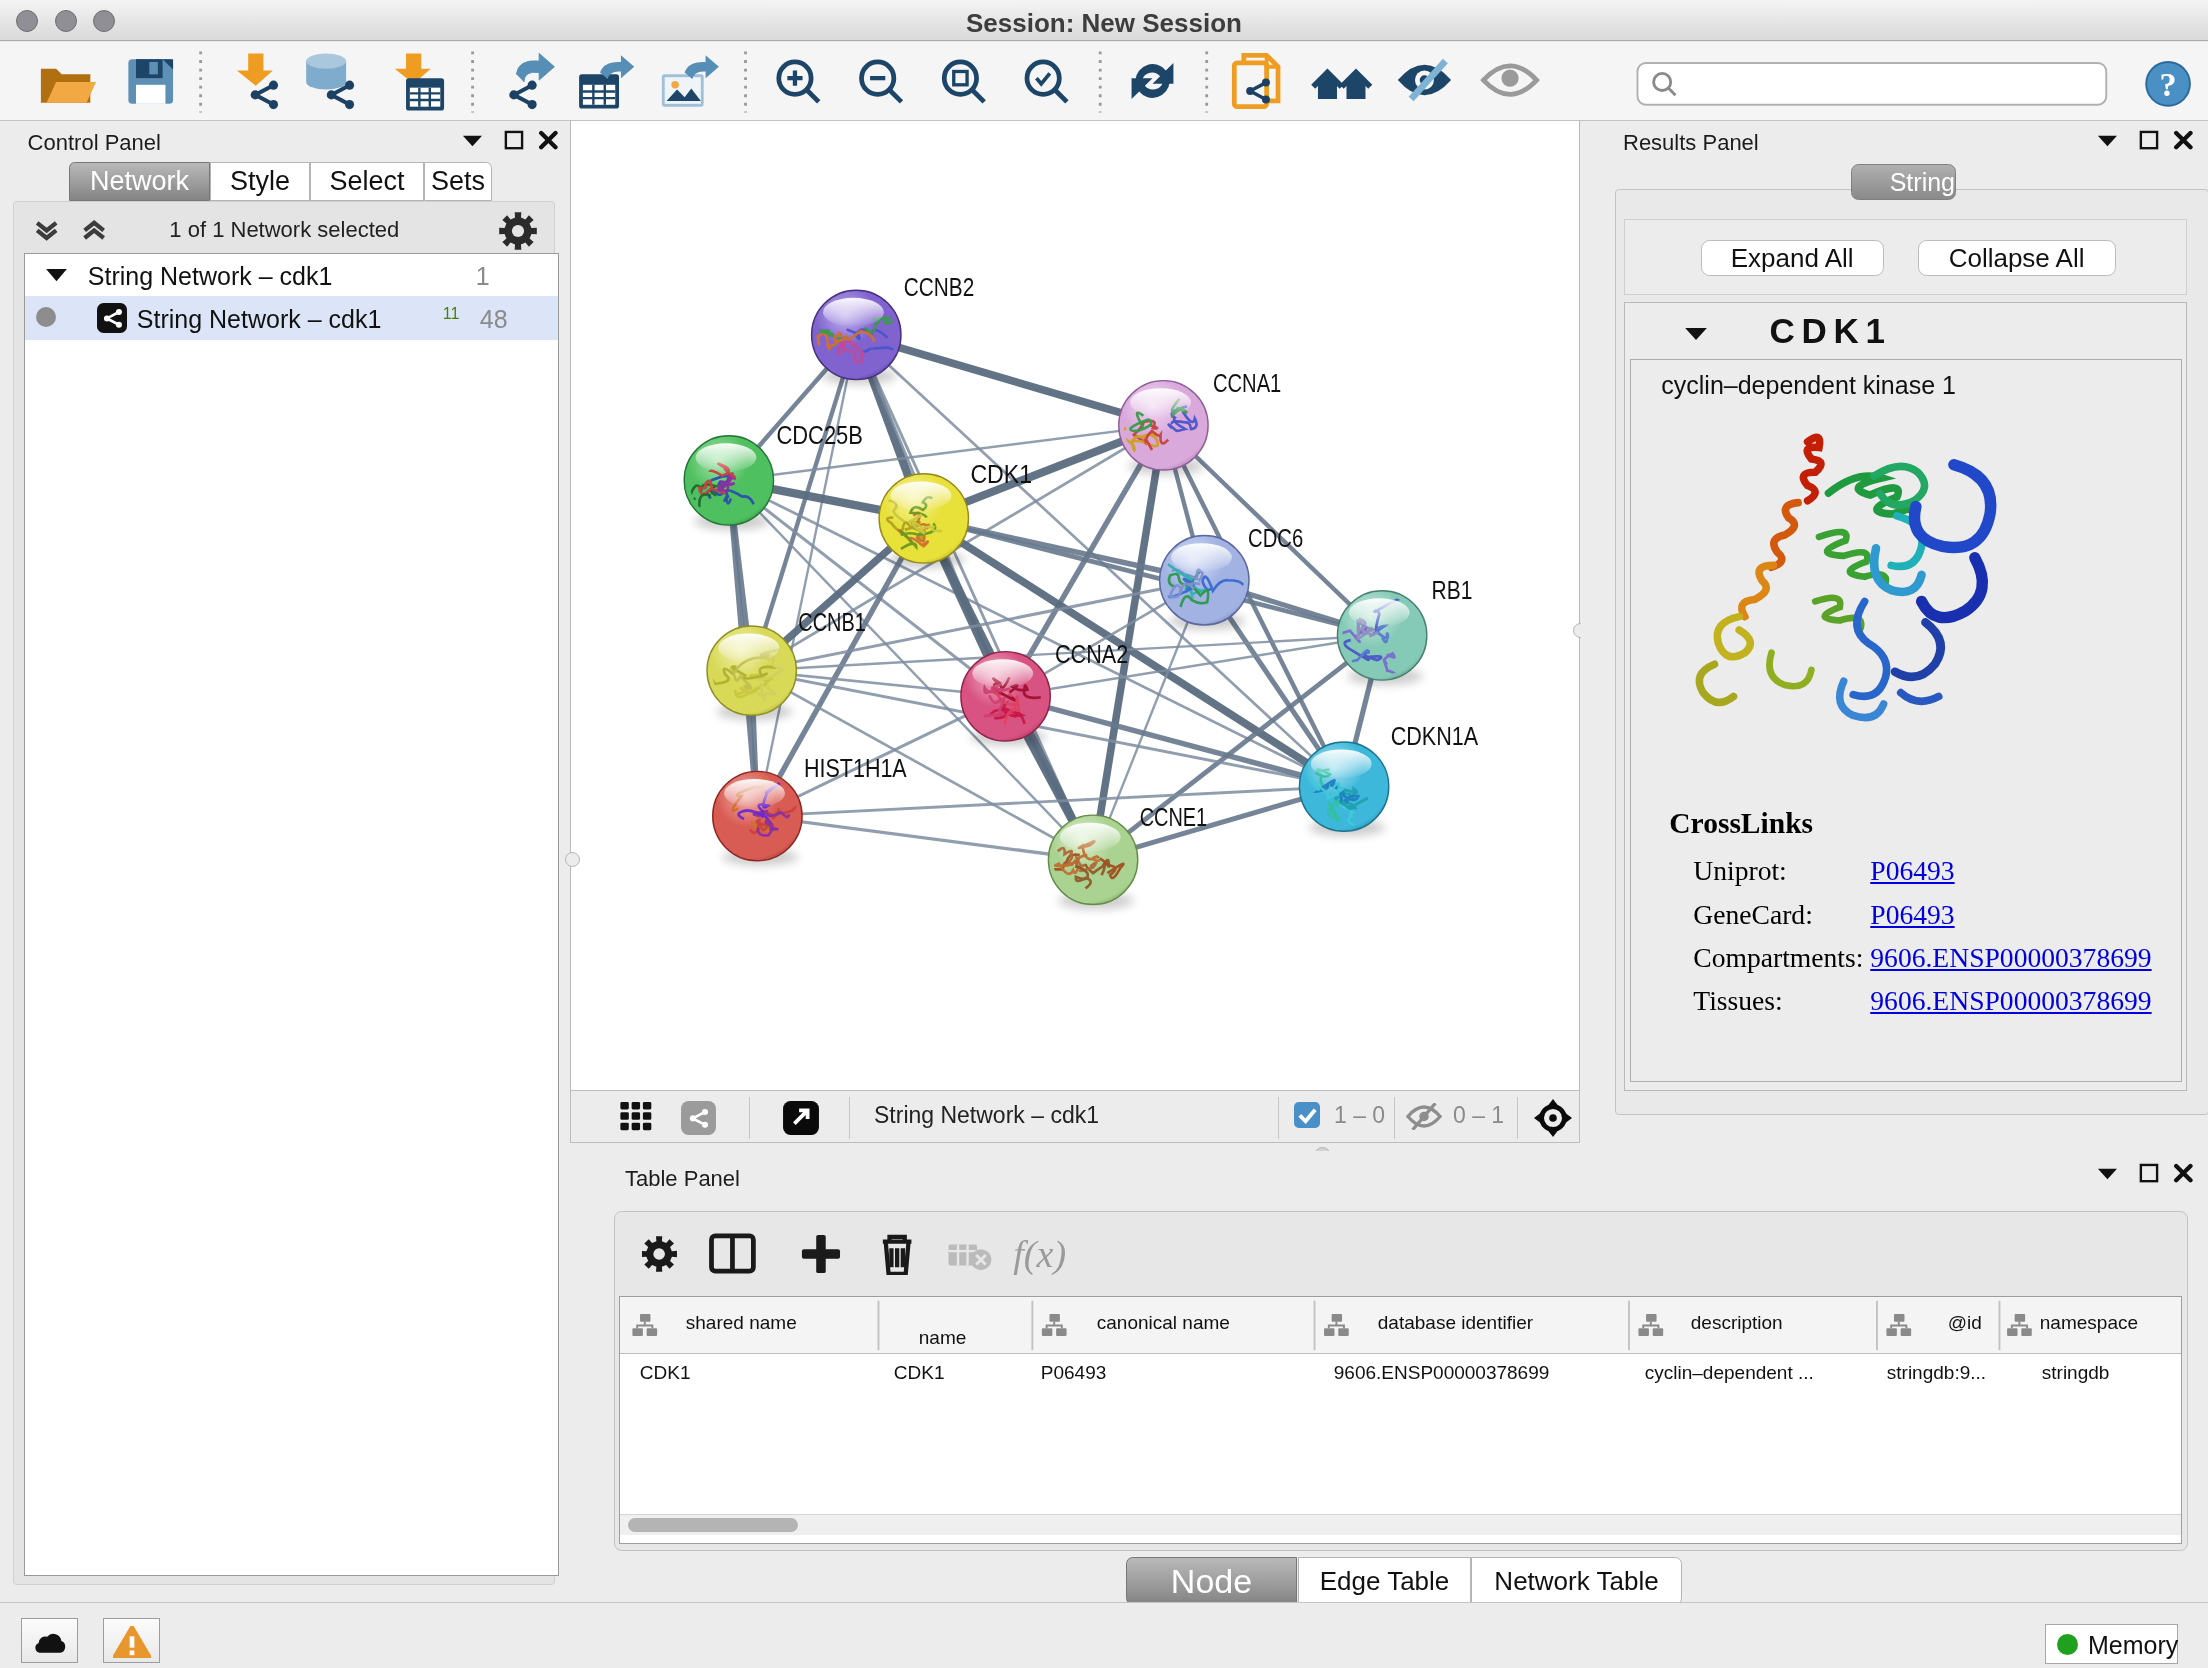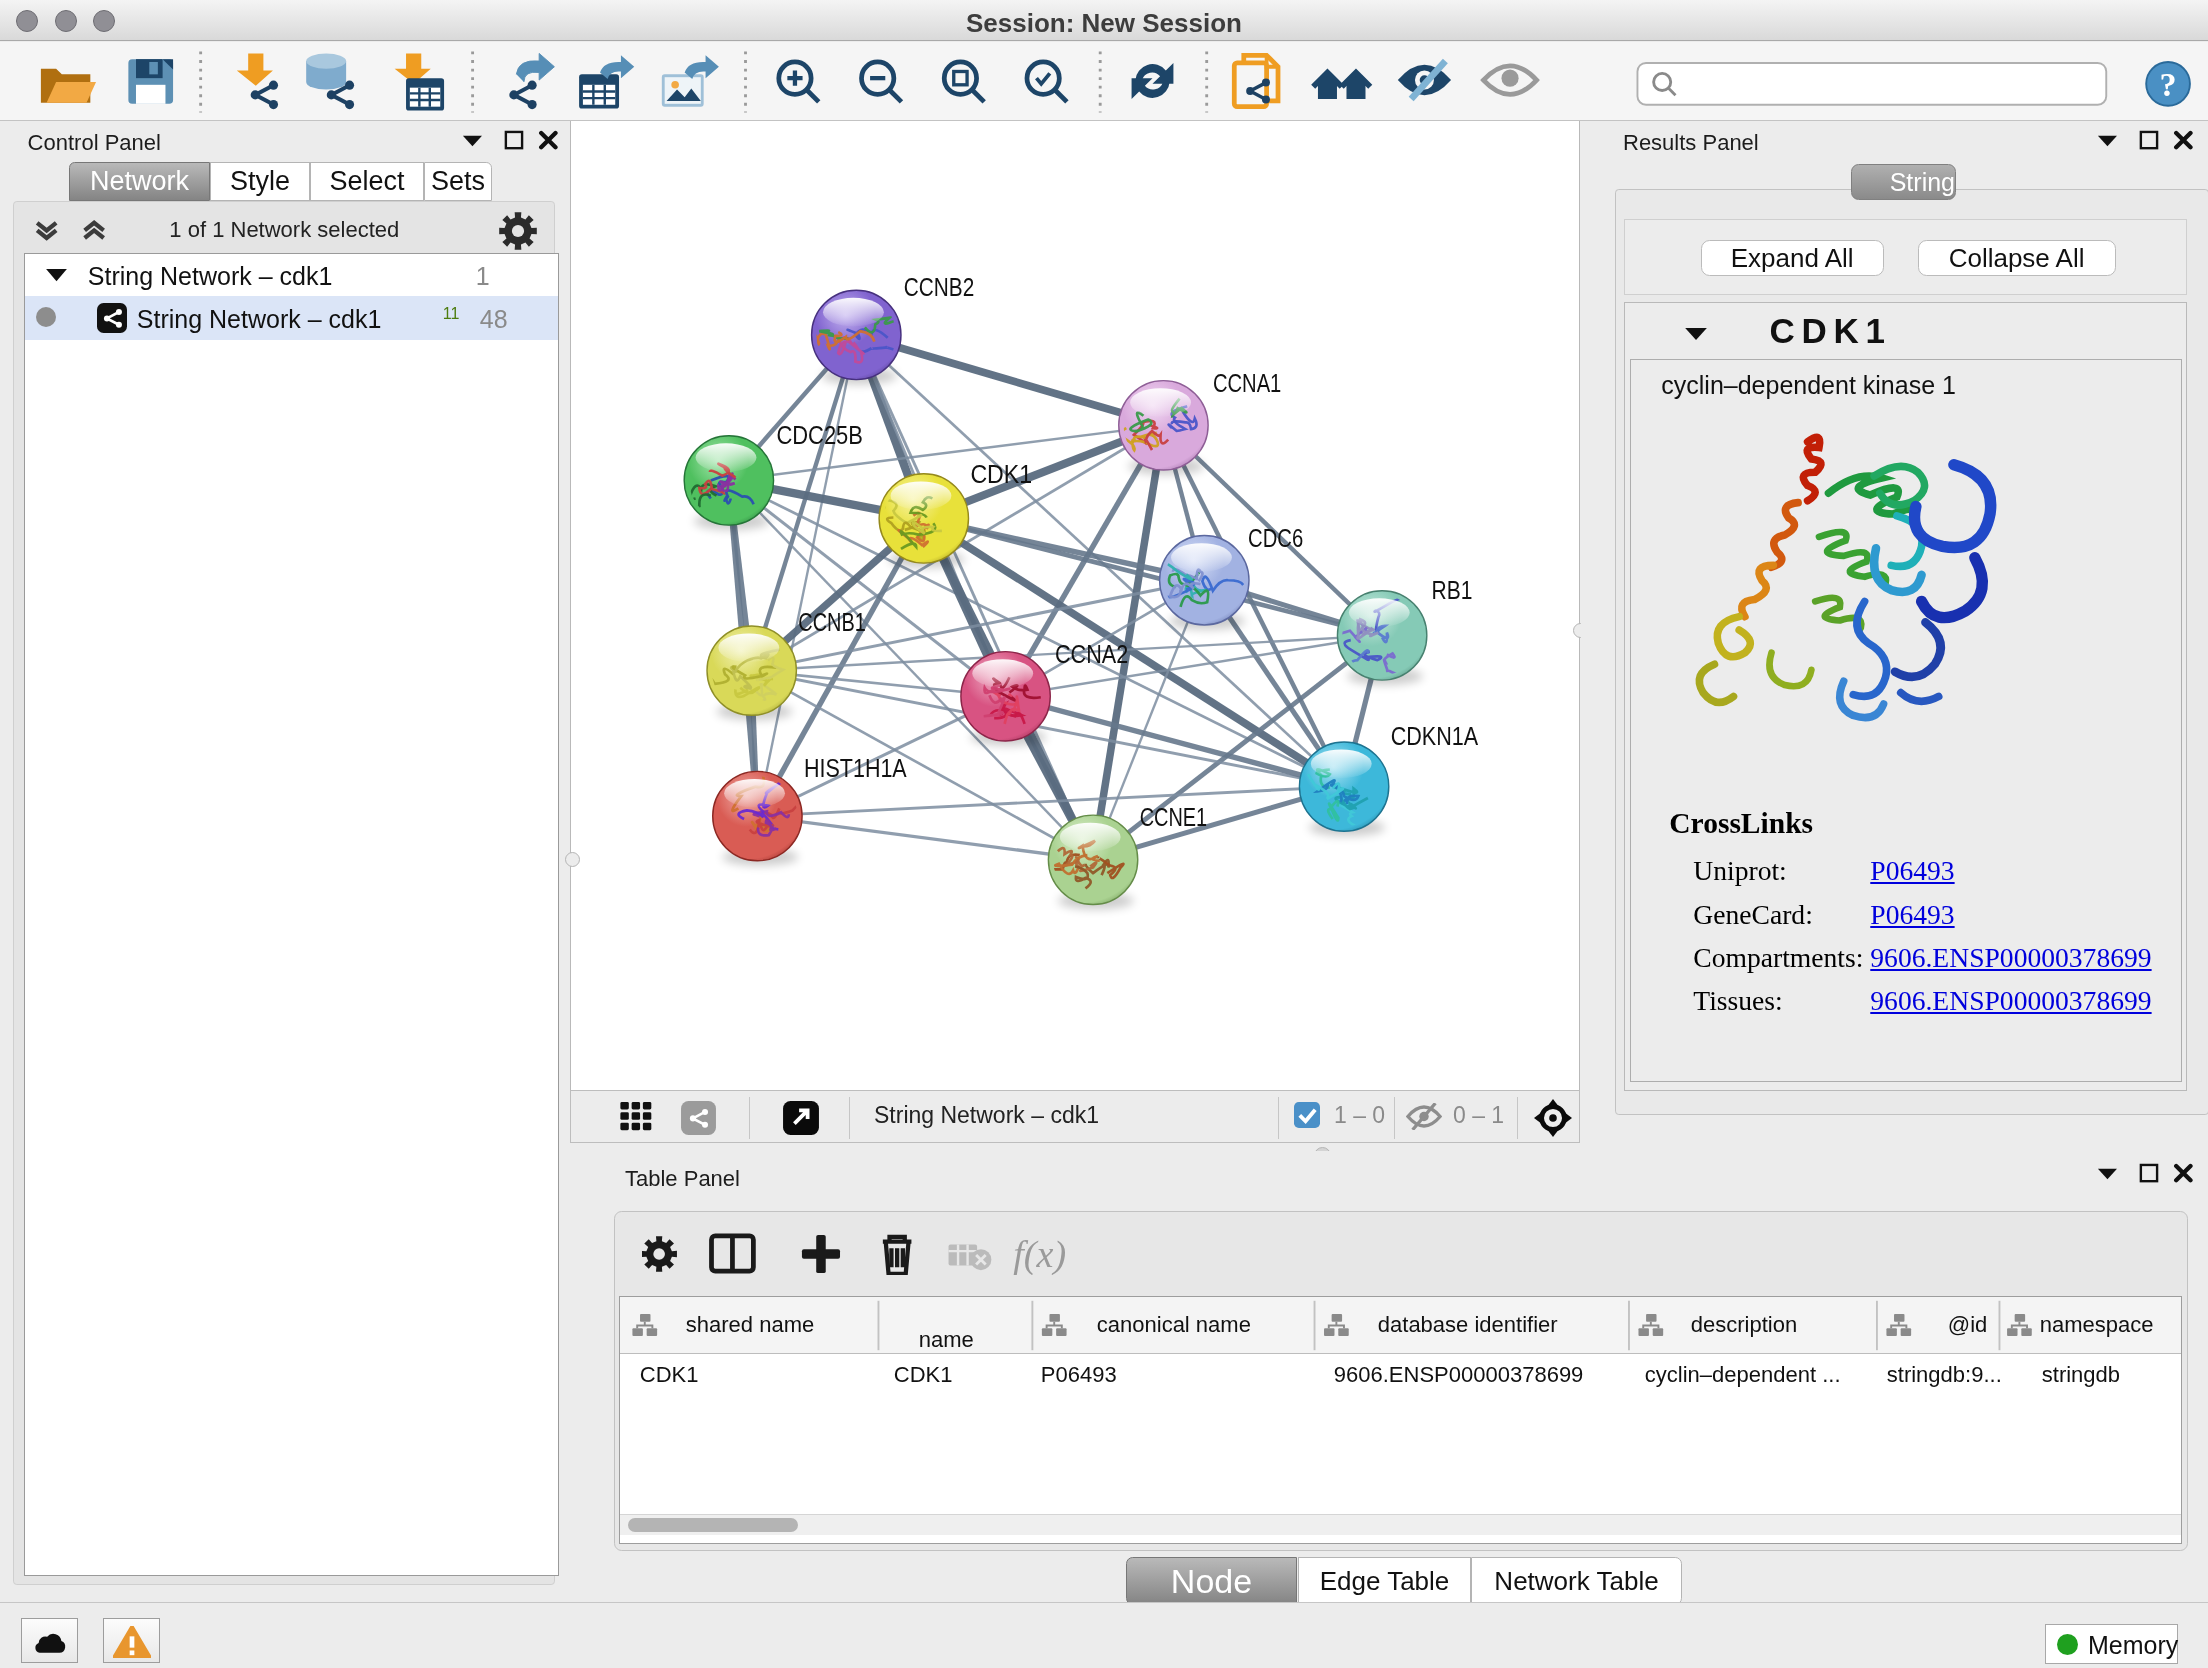--- a/index.html
+++ b/index.html
@@ -677,21 +677,21 @@
       <path d="M12 15 v20 M18 15 v20 M24 15 v20"></path>
     </g>
     <g transform="translate(322,10)" opacity="0.45">
       <rect x="0" y="2" width="30" height="22" rx="2" fill="#888"></rect>
       <path d="M0 9 h30 M10 2 v22 M20 2 v22" stroke="#e7e7e7" stroke-width="2.5"></path>
       <circle cx="34" cy="18" r="11" fill="#888"></circle>
           <path d="M29 13 l10 10 M39 13 l-10 10" stroke="#e7e7e7" stroke-width="3"></path>
     </g>
     <text x="390" y="36" font-size="40" font-style="italic" fill="#9a9a9a" font-family="'Liberation Serif',serif">f(x)</text>
   </svg>
-  <div class="abs" style="left:3.8px;top:84px;width:1563px;height:248px;background:#fff;border:1px solid #9d9d9d;overflow:hidden;font-size:22px;color:#111">
+  <div class="abs" style="left:3.8px;top:84px;width:1563px;height:248px;background:#fff;border:1px solid #9d9d9d;overflow:hidden;font-size:19px;color:#111">
     <div class="abs" style="left:0;top:0;width:100%;height:57px;background:#f4f4f4;border-bottom:1px solid #bdbdbd">
       <svg class="abs" style="left:0;top:0" width="1561" height="57" viewBox="0 0 1641 60">
             <line x1="271" y1="4" x2="271" y2="56" stroke="#c2c2c2" stroke-width="2"></line>
             <line x1="433" y1="4" x2="433" y2="56" stroke="#c2c2c2" stroke-width="2"></line>
             <line x1="730" y1="4" x2="730" y2="56" stroke="#c2c2c2" stroke-width="2"></line>
             <line x1="1061" y1="4" x2="1061" y2="56" stroke="#c2c2c2" stroke-width="2"></line>
             <line x1="1322" y1="4" x2="1322" y2="56" stroke="#c2c2c2" stroke-width="2"></line>
             <line x1="1451" y1="4" x2="1451" y2="56" stroke="#c2c2c2" stroke-width="2"></line>
             <g transform="translate(12,18)" fill="#8a8a8a">
               <rect x="8" y="0" width="11" height="8" rx="1"></rect>

